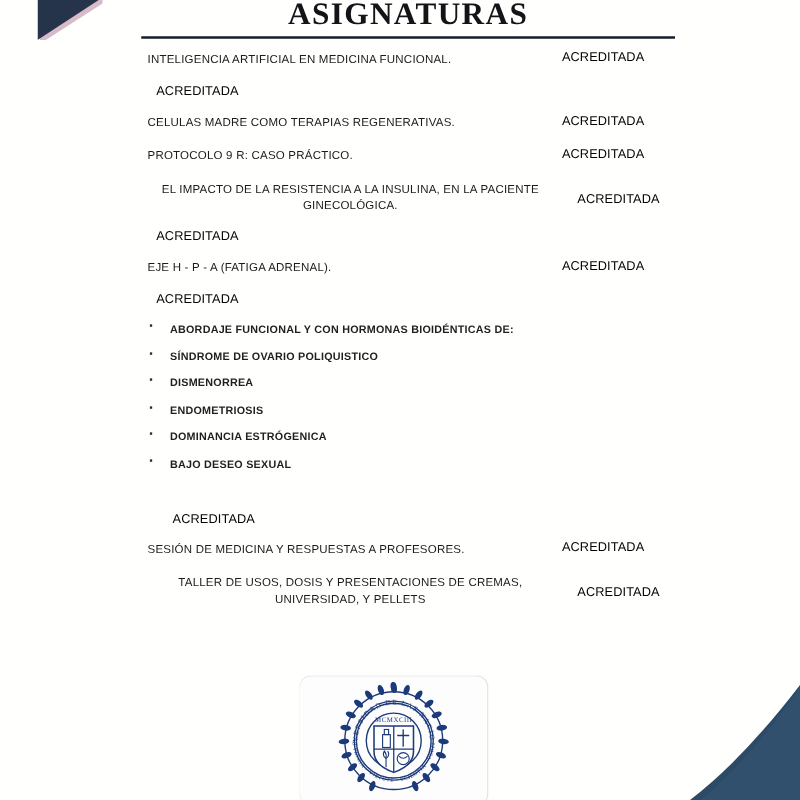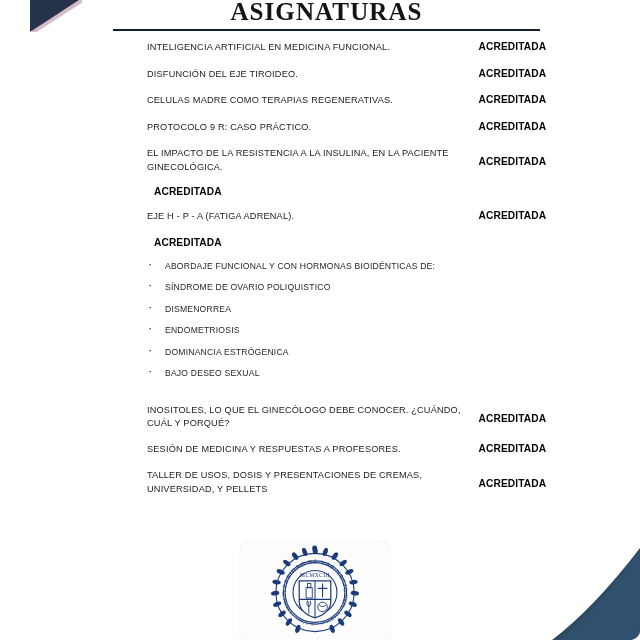--- a/index.html
+++ b/index.html
@@ -13,21 +13,20 @@
     font-family: "Liberation Sans", sans-serif;
     overflow: hidden;
     position: relative;
   }
 
   #page {
     position: absolute;
     inset: 0;
     background: #fffffe;
     overflow: hidden;
-    border-radius: 10px;
   }
 
   
   .corner-tl {
     position: absolute;
     top: -2px;
     left: 30px;
     width: 52px;
     height: 34px;
     overflow: hidden;
@@ -85,62 +84,62 @@
     height: 2px;
     background: #15202e;
   }
 
   
   .subjects {
     position: absolute;
     top: 40px;
     left: 118px;
     width: 422px;
-    margin-left: 29px;
   }
   .row {
     position: relative;
     display: flex;
     align-items: flex-start;
     margin-bottom: 12px;
   }
   .row .name {
     width: 330px;
     font-size: 9.2px;
     line-height: 13.5px;
     letter-spacing: .18px;
     color: #1b1b1b;
     padding-top: 1px;
   }
   .row .status {
     width: 92px;
     font-size: 10.2px;
-    font-weight: 700;
+    font-weight: 400;
     letter-spacing: .1px;
     color: #050505;
     padding-top: 1px;
     padding-left: 7px;
     white-space: nowrap;
   }
-  .row.two-line { margin-bottom: 11px; }
+  .row.two-line { margin-bottom: 11px; text-align: center; }
   .row.two-line .status { padding-top: 10px; }
 
   .bullets {
     margin: 3px 0 6px 0;
     padding: 0;
     list-style: none;
   }
   .bullets li {
     position: relative;
     padding-left: 18px;
     font-size: 8.6px;
     line-height: 13px;
     letter-spacing: .2px;
     color: #1f1f1f;
     margin-bottom: 8.5px;
+    font-weight: bold;
   }
   .bullets li::before {
     content: "·";
     position: absolute;
     left: 1px;
     top: -3px;
     font-size: 13px;
     color: #2a2a2a;
   }
 
@@ -181,21 +180,20 @@
   <div class="title-rule"></div>
 
   <div class="subjects">
 
     <div class="row">
       <div class="name">INTELIGENCIA ARTIFICIAL EN MEDICINA FUNCIONAL.</div>
       <div class="status">ACREDITADA</div>
     </div>
 
     <div class="row">
-      <div class="name">DISFUNCIÓN DEL EJE TIROIDEO.</div>
       <div class="status">ACREDITADA</div>
     </div>
 
     <div class="row">
       <div class="name">CELULAS MADRE COMO TERAPIAS REGENERATIVAS.</div>
       <div class="status">ACREDITADA</div>
     </div>
 
     <div class="row">
       <div class="name">PROTOCOLO 9 R: CASO PRÁCTICO.</div>
@@ -225,21 +223,20 @@
       <li>SÍNDROME DE OVARIO POLIQUISTICO</li>
       <li>DISMENORREA</li>
       <li>ENDOMETRIOSIS</li>
       <li>DOMINANCIA ESTRÓGENICA</li>
       <li>BAJO DESEO SEXUAL</li>
     </ul>
 
     <div class="gap-after-bullets"></div>
 
     <div class="row two-line">
-      <div class="name">INOSITOLES, LO QUE EL GINECÓLOGO DEBE CONOCER. ¿CUÁNDO, CUÁL Y PORQUÉ?</div>
       <div class="status">ACREDITADA</div>
     </div>
 
     <div class="row">
       <div class="name">SESIÓN DE MEDICINA Y RESPUESTAS A PROFESORES.</div>
       <div class="status">ACREDITADA</div>
     </div>
 
     <div class="row two-line">
       <div class="name">TALLER DE USOS, DOSIS Y PRESENTACIONES DE CREMAS, UNIVERSIDAD, Y PELLETS</div>

